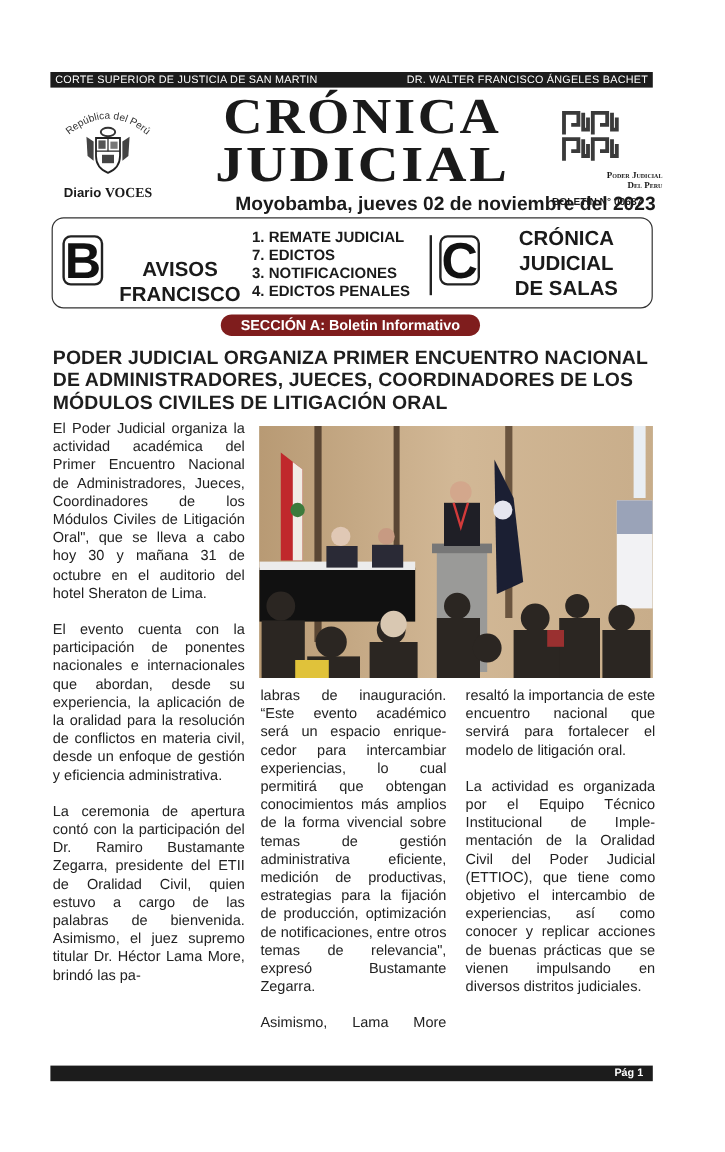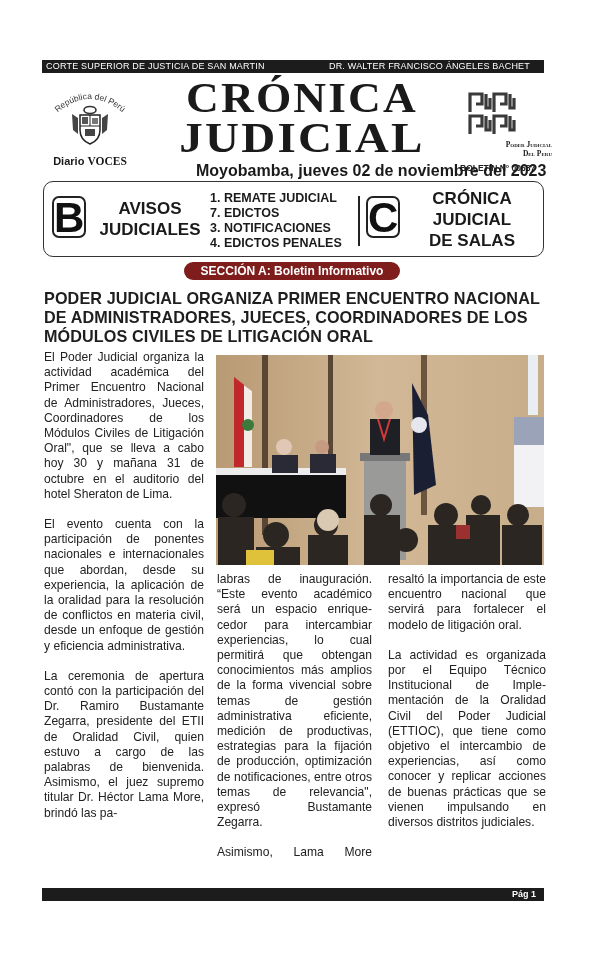--- a/index.html
+++ b/index.html
@@ -1,40 +1,40 @@
 <!DOCTYPE html>
 <html><head>
 <meta charset="utf-8">
 <style>
   html,body{margin:0;padding:0;background:#fff;}
   body{width:604px;height:960px;position:relative;overflow:hidden;font-family:"Liberation Sans",sans-serif;color:#1a1a1a;}
   .topbar{position:absolute;left:42px;top:60px;width:502px;height:13px;background:#1c1c1c;color:#fff;
     font-family:"Liberation Sans",sans-serif;font-weight:normal;font-size:9px;line-height:13px;letter-spacing:0.2px;}
   .topbar .l{position:absolute;left:4px;top:0;}
-  .topbar .r{position:absolute;right:14px;top:0;margin-left:45px;}
+  .topbar .r{position:absolute;right:4px;top:0;margin-left:45px;}
   .logo-left{position:absolute;left:50px;top:84px;width:80px;height:90px;}
   .arc-text{position:absolute;left:0;top:0;width:80px;height:30px;}
   .shield{position:absolute;left:20px;top:20px;width:40px;height:42px;}
   .diario{position:absolute;left:0;top:71px;width:80px;text-align:center;font-size:11px;font-weight:bold;white-space:nowrap;}
   .diario .b{font-family:"Liberation Serif",serif;font-weight:bold;font-size:11.5px;}
   .masthead{position:absolute;left:182px;top:78px;width:240px;text-align:center;font-family:"Liberation Serif",serif;font-weight:900;}
   .masthead .t1{font-size:42px;line-height:40px;letter-spacing:2px;transform:scaleX(1.08);font-weight:bold;}
   .masthead .t2{font-size:42px;line-height:40px;letter-spacing:2px;transform:scaleX(1.12);font-weight:bold;}
   .dateline{position:absolute;left:196px;top:162px;font-size:16px;font-weight:bold;white-space:nowrap;}
   .logo-right{position:absolute;left:462px;top:92px;width:90px;}
   .pj{width:48px;height:44px;margin-left:6px;}
   .pj-name{font-family:"Liberation Serif",serif;font-weight:bold;font-size:7.5px;line-height:9px;text-align:right;margin-left:4px;font-variant:small-caps;}
   .pj-name .l2{padding-left:10px;}
   .boletin{position:absolute;left:460px;top:163px;font-size:8.5px;font-weight:bold;white-space:nowrap;}
   .secbox{position:absolute;left:43px;top:181px;width:501px;height:76px;border:1.5px solid #333;border-radius:10px;box-sizing:border-box;}
   .bigletter{position:absolute;width:34px;height:42px;border:2px solid #222;border-radius:7px;box-sizing:border-box;
     font-family:"Liberation Sans",sans-serif;font-weight:900;font-size:42px;line-height:40px;text-align:center;color:#111;}
   .bigletter.b{left:8px;top:14px;}
   .bigletter.c{left:322px;top:14px;}
-  .avisos{position:absolute;left:48px;top:16px;width:116px;text-align:center;font-weight:bold;font-size:17px;line-height:21px;}
+  .avisos{position:absolute;left:48px;top:32px;width:116px;text-align:center;font-weight:bold;font-size:17px;line-height:21px;}
   .list{position:absolute;left:166px;top:9px;font-weight:bold;font-size:12.5px;line-height:15px;white-space:nowrap;}
   .vline{position:absolute;left:314px;top:14px;width:2px;height:50px;background:#222;}
   .cronsalas{position:absolute;left:364px;top:6px;width:128px;text-align:center;font-weight:bold;font-size:17px;line-height:21px;}
   .seccion{position:absolute;left:184px;top:262px;width:216px;height:18px;background:#7f1d1d;color:#fff;border-radius:9px;
     font-weight:bold;font-size:12px;line-height:18px;text-align:center;}
   .headline{position:absolute;left:44px;top:289px;width:520px;font-weight:bold;font-size:16.2px;line-height:19px;color:#1e1e1e;letter-spacing:0.1px;}
   .col{position:absolute;font-size:12.1px;line-height:15.2px;text-align:justify;color:#222;hyphens:manual;}
   .col p{margin:0 0 15px 0;}
   .col1{left:44px;top:350px;width:160px;}
   .col2{left:217px;top:572px;width:155px;}
@@ -99,21 +99,21 @@
     <div>Poder Judicial</div>
     <div class="l2">Del Peru</div>
   </div>
 </div>
 <div class="boletin">BOLETIN N° 00687</div>
 
 <div class="secbox">
   <div class="bigletter b">B</div>
   <div class="avisos">
     <div>AVISOS</div>
-    <div>JUDICIALES</div>
+    <div>FRANCISCO</div>
   </div>
   <div class="list">
     <div>1. REMATE JUDICIAL</div>
     <div>7. EDICTOS</div>
     <div>3. NOTIFICACIONES</div>
     <div>4. EDICTOS PENALES</div>
   </div>
   <div class="vline"></div>
   <div class="bigletter c">C</div>
   <div class="cronsalas">

